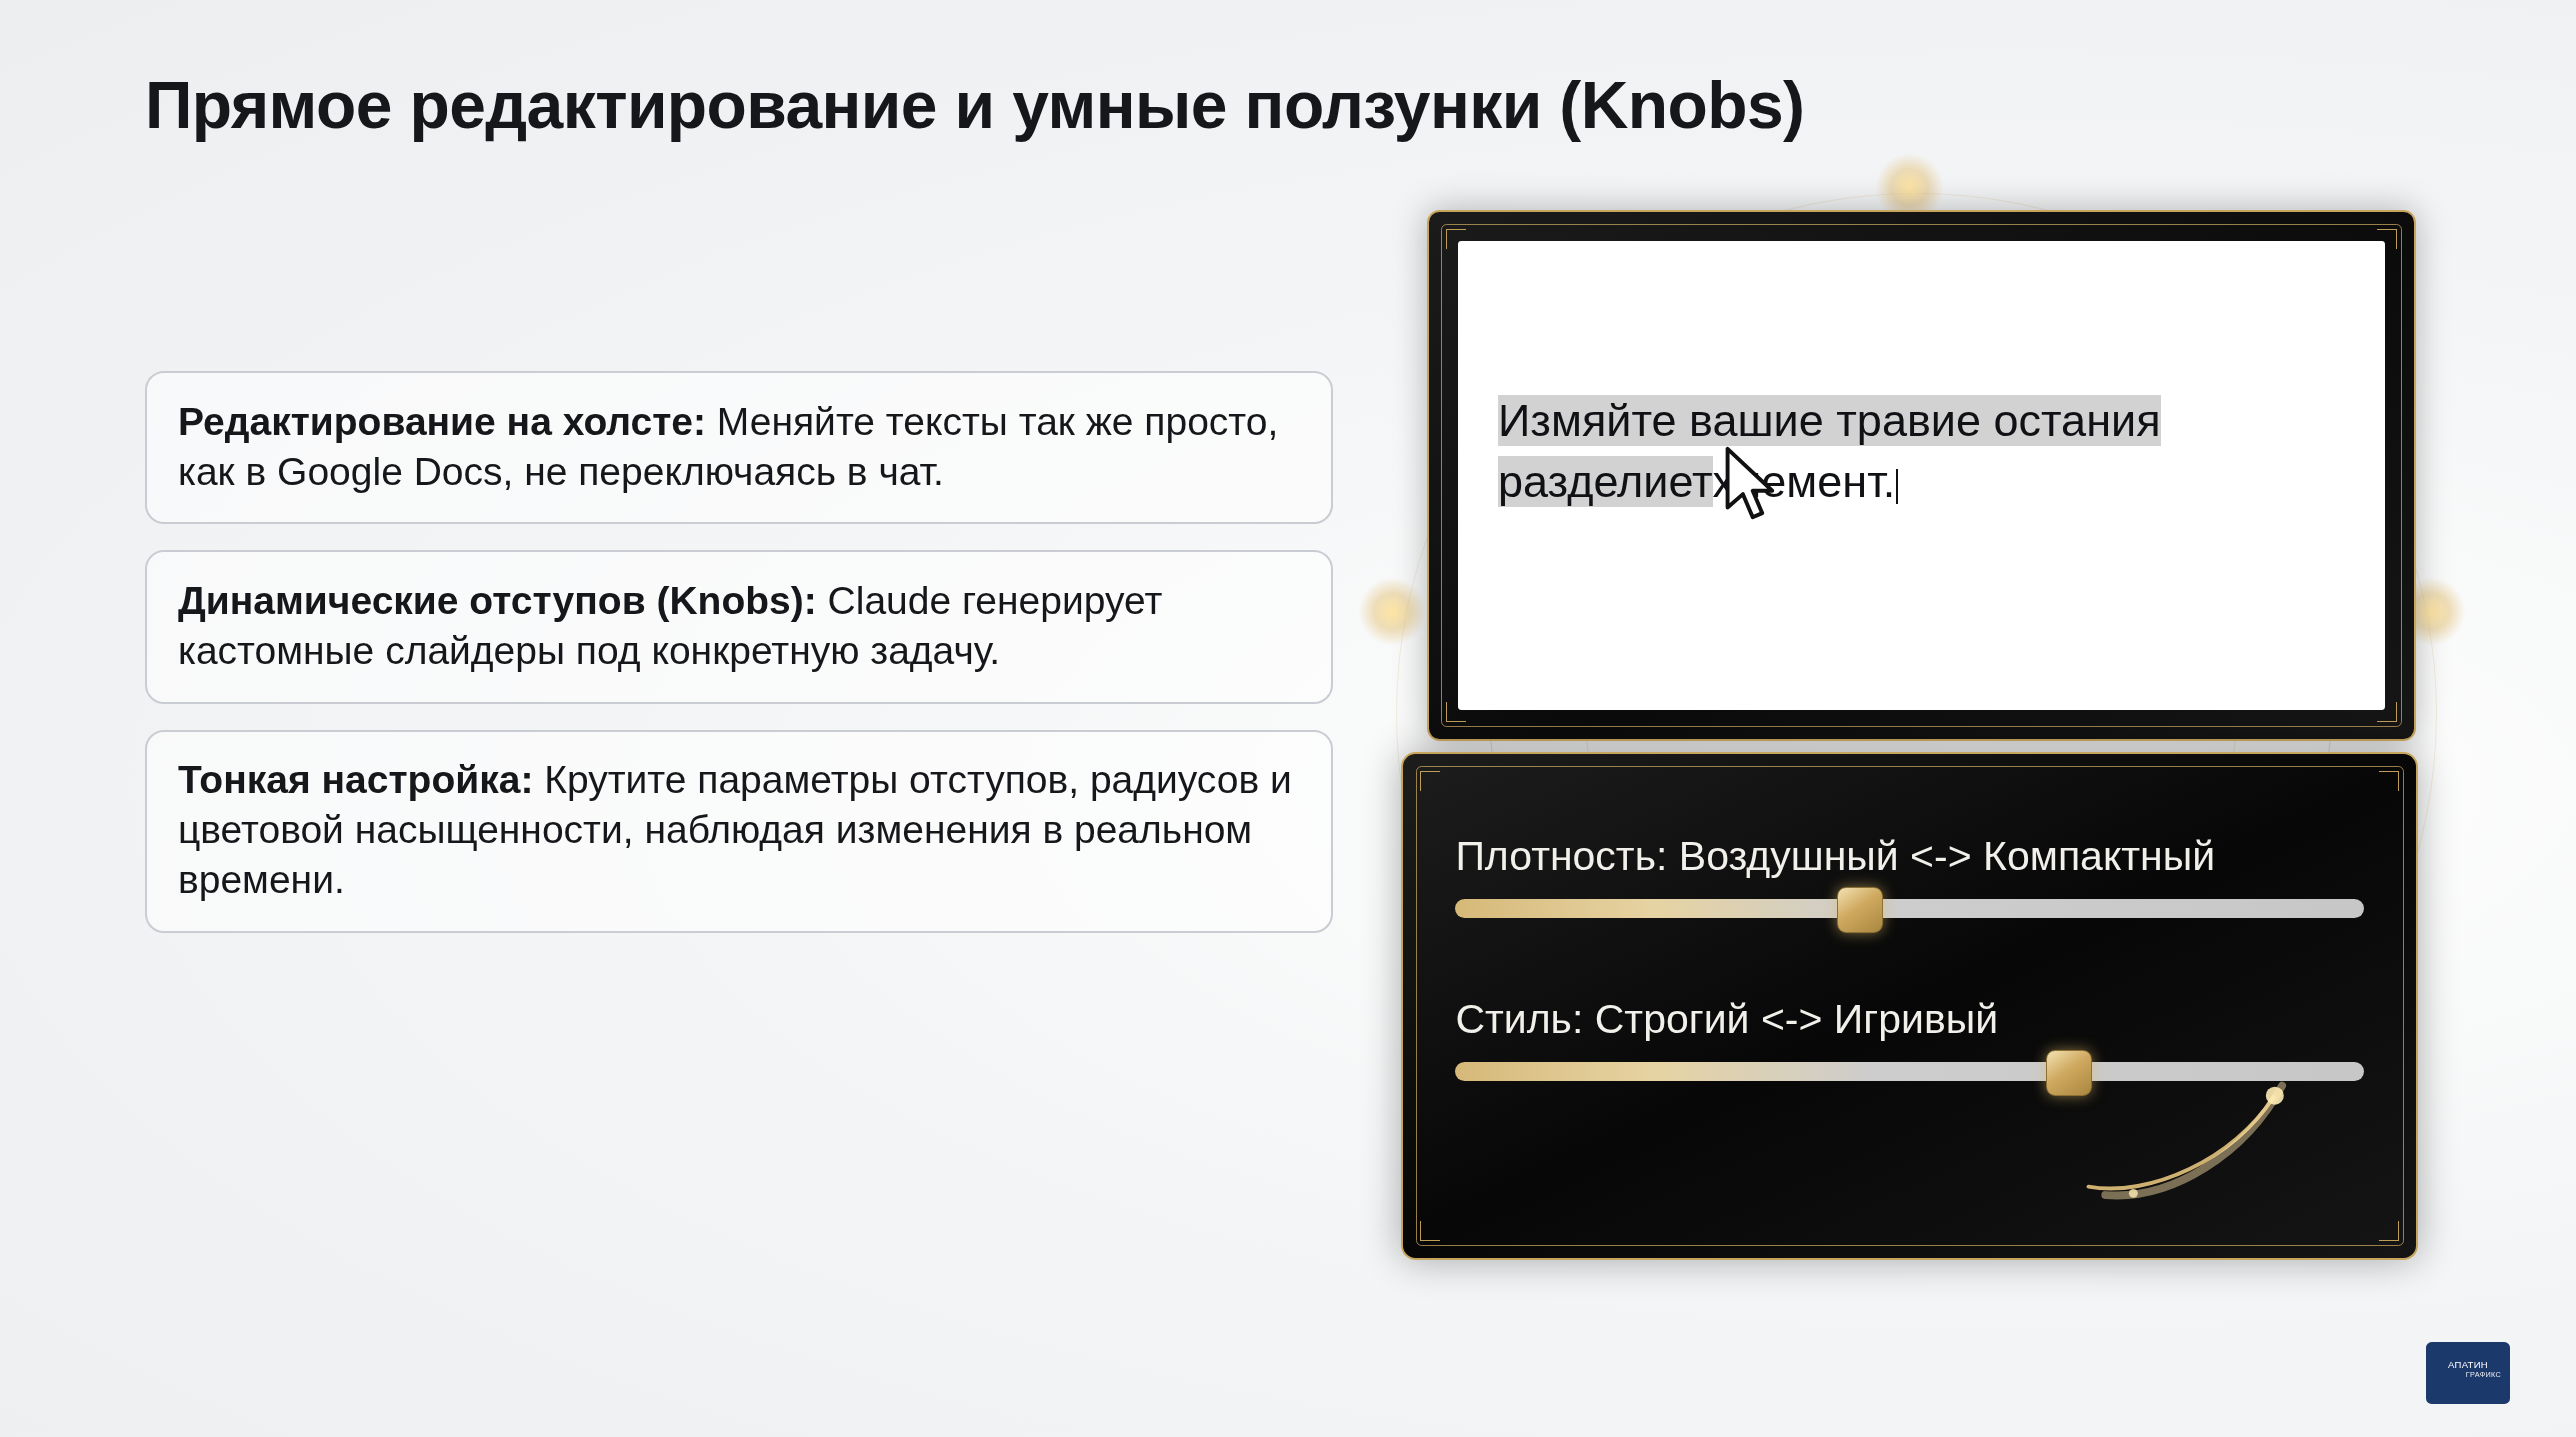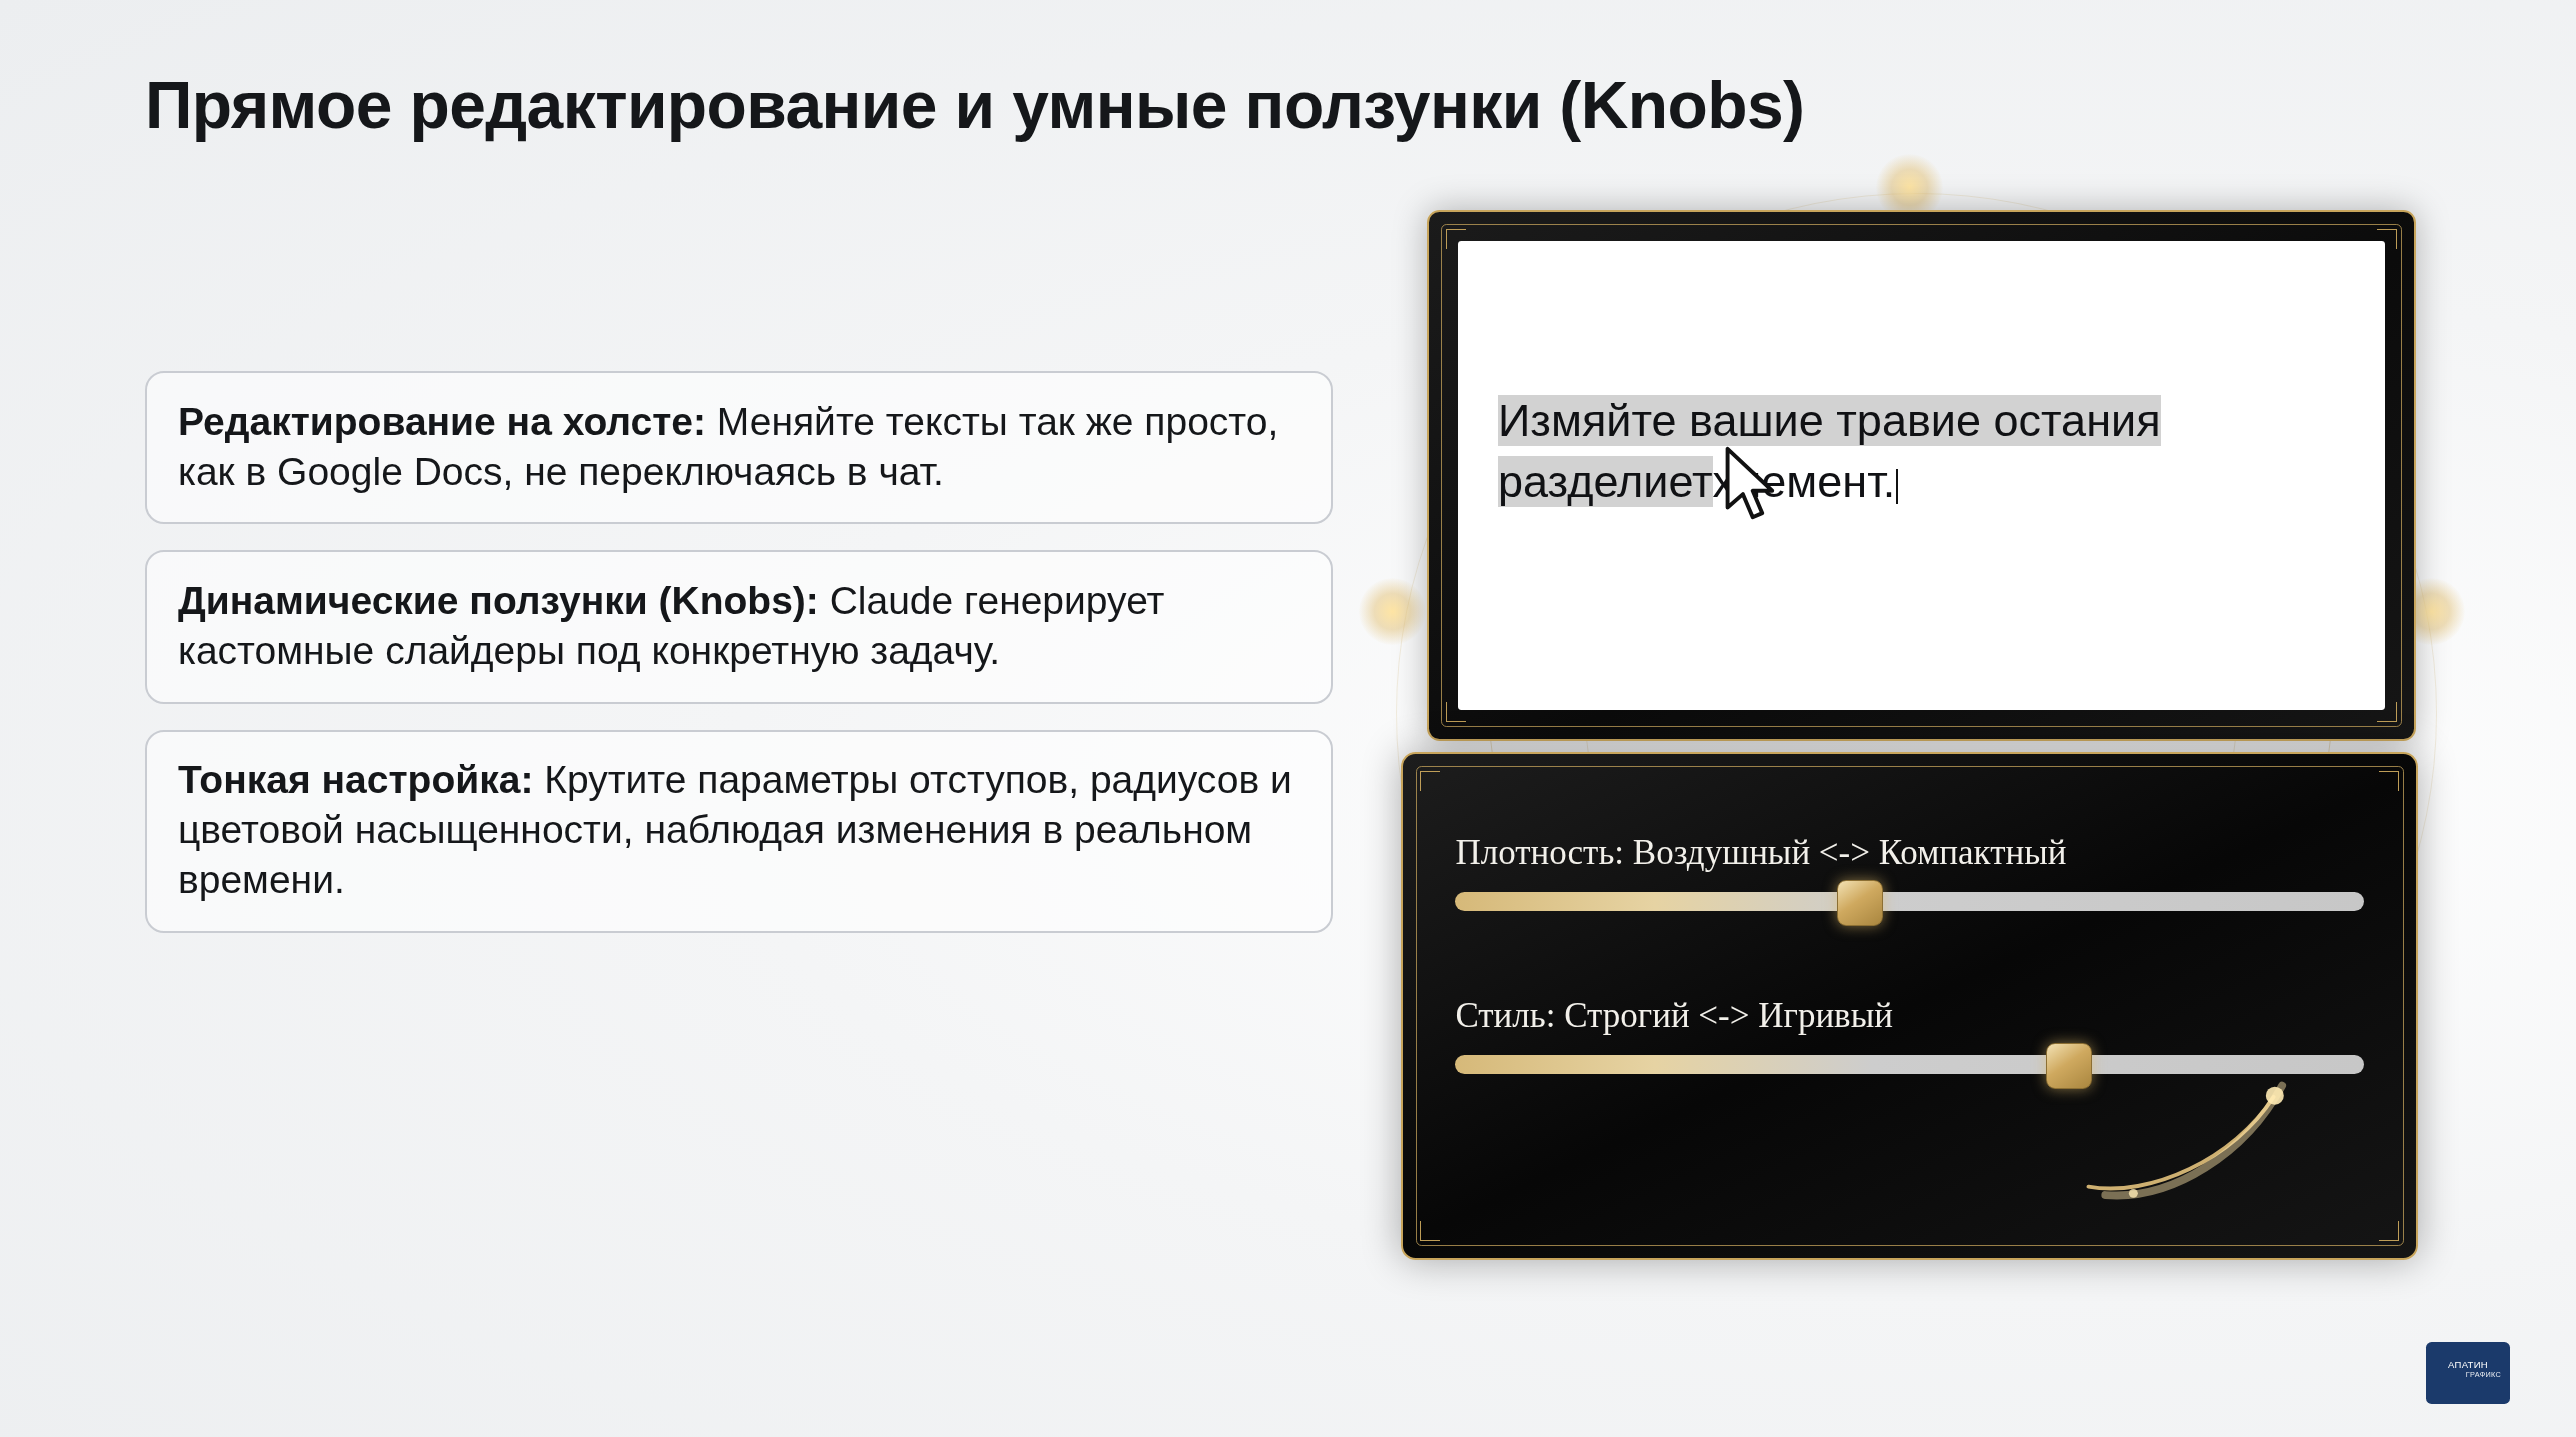--- a/index.html
+++ b/index.html
@@ -179,25 +179,24 @@
     box-shadow: 0 0 39px rgba(0,0,0,0.32);
   }
   .knob-row {
     position: absolute;
     left: 52px;
     right: 52px;
   }
   .knob-row.row1 { top: 79px; }
   .knob-row.row2 { top: 242px; }
   .knob-label {
-    font-size: 35px;
+    font-size: 41px;
     color: #f2f0ea;
     margin-bottom: 19px;
     white-space: nowrap;
-    font-family: Liberation Serif, serif;
   }
   .slider-track {
     position: relative;
     height: 19px;
     border-radius: 9.5px;
     background: linear-gradient(90deg, #d6b979 0%, #e6d3a3 22%, #cdcdcd 46%, #c7c7c7 100%);
   }
   .slider-thumb {
     position: absolute;
     top: 50%;
@@ -254,21 +253,21 @@
 
   <div class="title">Прямое редактирование и умные ползунки (Knobs)</div>
 
   <div class="cards">
 
     <div class="card">
       <p><span class="lead">Редактирование на холсте:</span><span> Меняйте тексты так же просто, как в Google Docs, не переключаясь в чат.</span></p>
     </div>
 
     <div class="card">
-      <p><span class="lead">Динамические ползунки (Knobs):</span><span> Claude генерирует кастомные слайдеры под конкретную задачу.</span></p>
+      <p><span class="lead">Динамические отступов (Knobs):</span><span> Claude генерирует кастомные слайдеры под конкретную задачу.</span></p>
     </div>
 
     <div class="card">
       <p><span class="lead">Тонкая настройка:</span><span> Крутите параметры отступов, радиусов и цветовой насыщенности, наблюдая изменения в реальном времени.</span></p>
     </div>
 
   </div>
 
   <div class="device-area">
 

